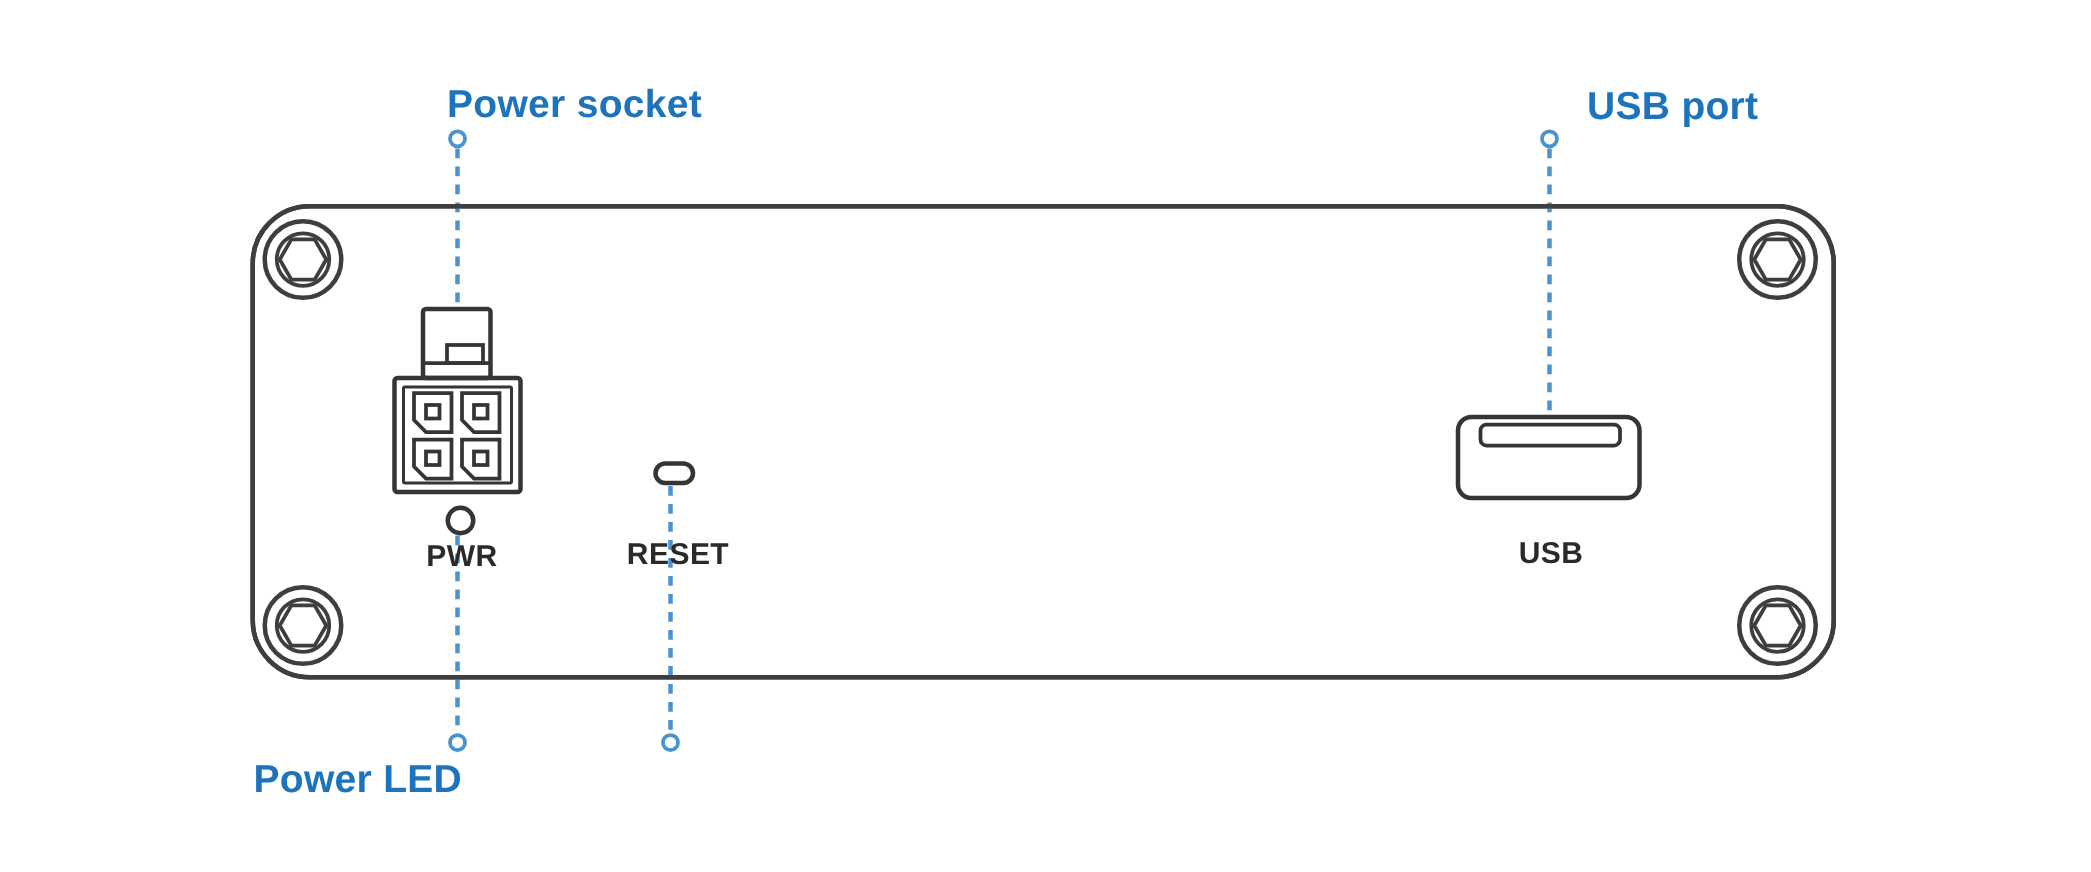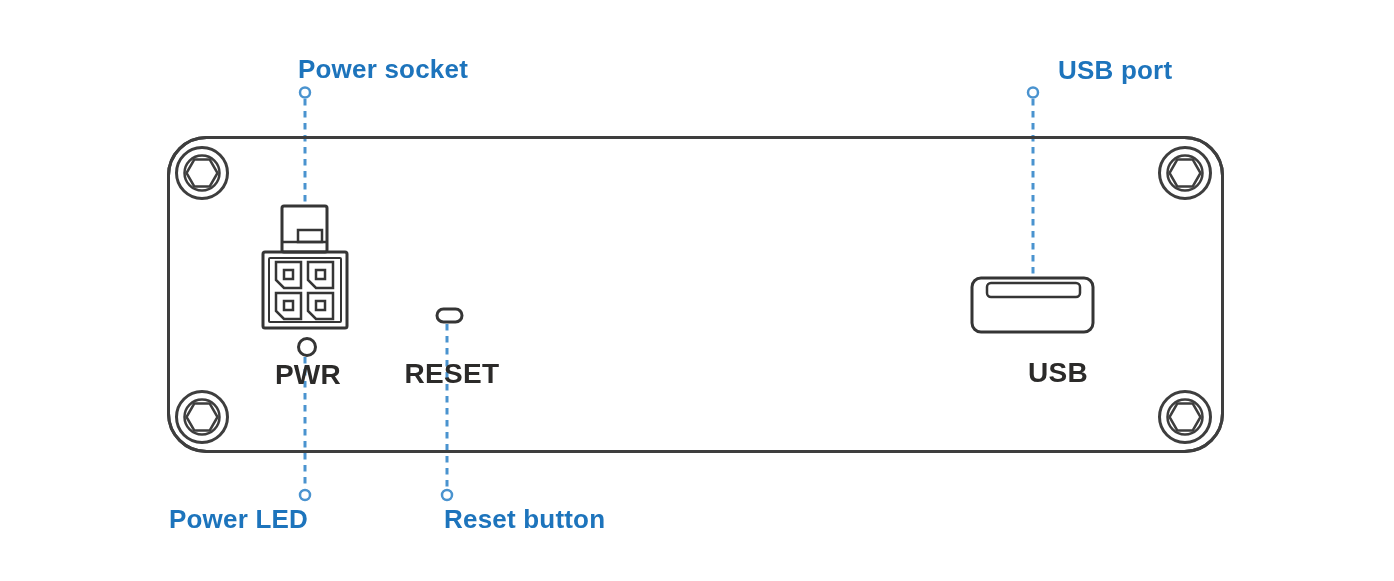--- a/index.html
+++ b/index.html
@@ -24,21 +24,21 @@
     position: absolute;
     font-size: 26px;
     font-weight: 700;
     color: #1d74bc;
     line-height: 1;
     white-space: nowrap;
     letter-spacing: 0.2px;
   }
   .port-label {
     position: absolute;
-    font-size: 28px;
+    font-size: 20px;
     font-weight: 700;
     color: #2b2a29;
     line-height: 1;
     white-space: nowrap;
     transform: translateX(-50%);
     letter-spacing: 0.3px;
   }
 </style>
 </head>
 <body>
@@ -103,21 +103,20 @@
       <circle cx="447" cy="495" r="5"></circle>
     </g>
   </svg>
 
   <div class="callout" style="left:298px; top:56px;">Power socket</div>
 
   <div class="callout" style="left:1026px; top:57px;margin-left:32px;">USB port</div>
 
   <div class="callout" style="left:169px; top:506px;text-align:right;">Power LED</div>
 
-  <div class="callout" style="left:444px; top:506px;">Reset button</div>
 
   <div class="port-label" style="left:308px; top:361px;">PWR</div>
 
   <div class="port-label" style="left:452px; top:360px;text-align:center;">RESET</div>
 
-  <div class="port-label" style="left:1034px; top:359px;margin-left:24px;">USB</div>
+  <div class="port-label" style="left:1034px; top:359px;">USB</div>
 
 </div>
 
 </body></html>

